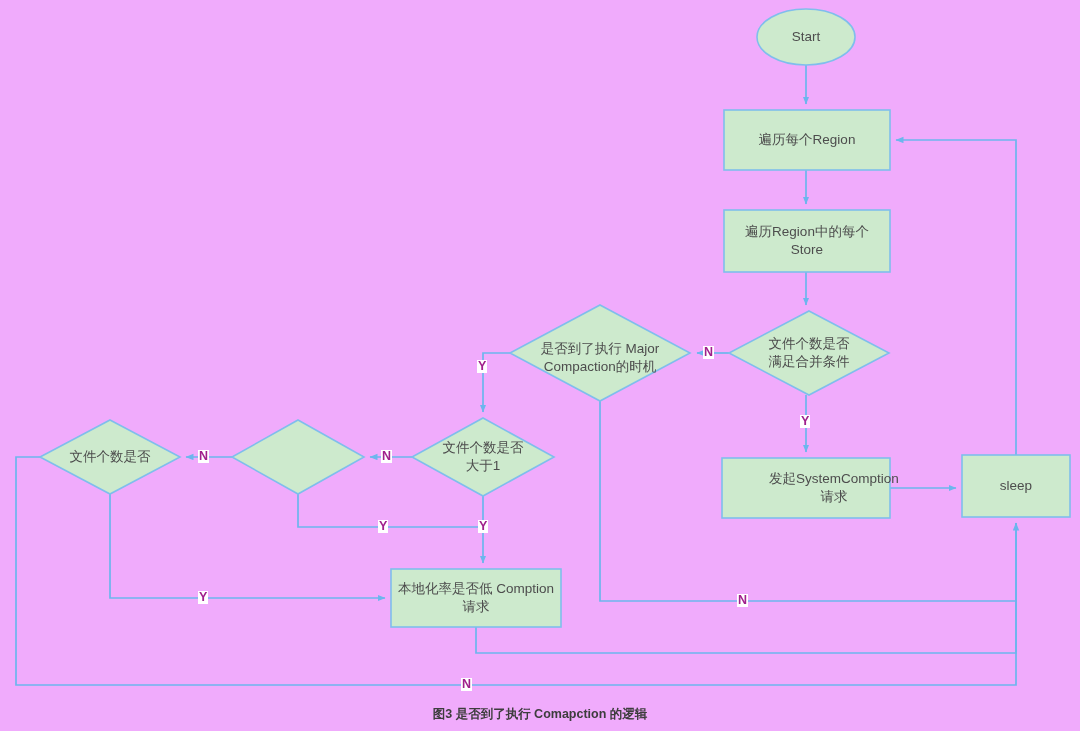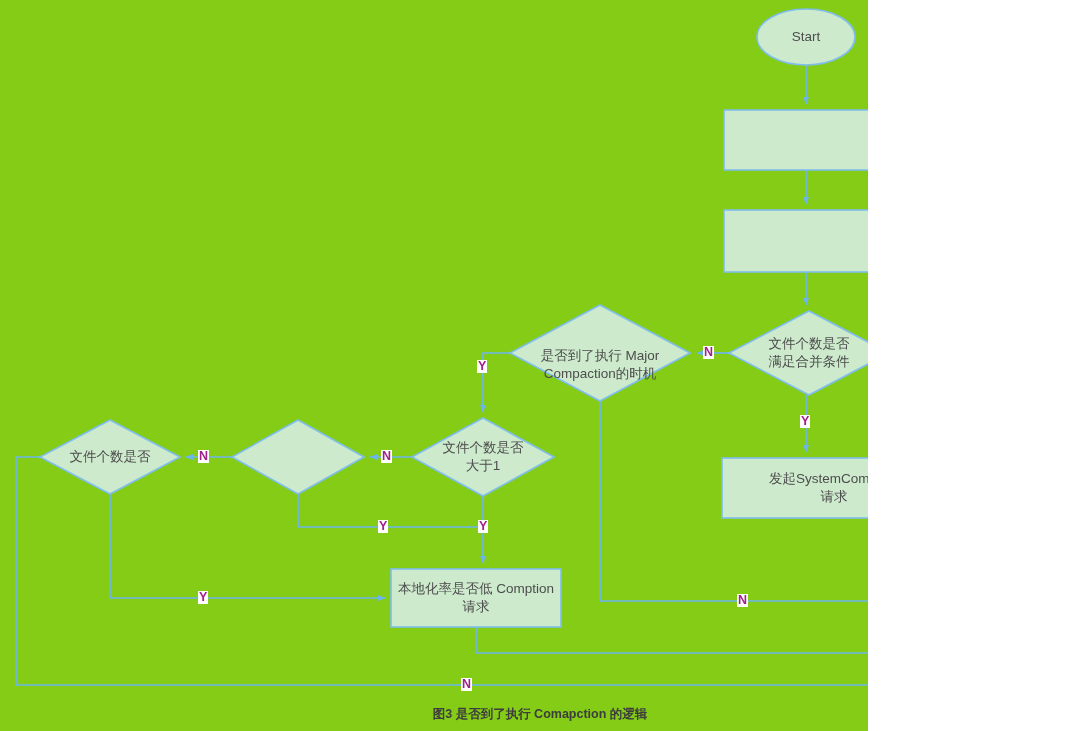--- a/index.html
+++ b/index.html
@@ -5,23 +5,23 @@
   html, body {
     margin: 0;
     padding: 0;
     background: #ffffff;
   }
   body {
     font-family: "Liberation Sans", "DejaVu Sans", sans-serif;
   }
   #canvas {
     position: relative;
-    width: 868px;
+    width: 1080px;
     height: 731px;
-    background: #84cc16;
+    background: #f0abfc;
     overflow: hidden;
   }
   #flow-svg {
     position: absolute;
     left: 0;
     top: 0;
     width: 1080px;
     height: 731px;
   }
   .node-label {
@@ -114,26 +114,29 @@
       <polygon points="298,420 364,457 298,494 232,457"></polygon>
       <polygon points="110,420 180,457 110,494 40,457"></polygon>
       <rect x="391" y="569" width="170" height="58"></rect>
       <rect x="722" y="458" width="168" height="60"></rect>
       <rect x="962" y="455" width="108" height="62"></rect>
     </g>
   </svg>
 
   <div class="node-label" style="left:757px; top:9px; width:98px; height:56px;">Start</div>
 
+  <div class="node-label" style="left:724px; top:110px; width:166px; height:60px;">遍历每个Region</div>
 
+  <div class="node-label" style="left:724px; top:210px; width:166px; height:62px;">遍历Region中的每个
+Store</div>
 
   <div class="node-label" style="left:729px; top:311px; width:160px; height:84px;">文件个数是否
 满足合并条件</div>
 
-  <div class="node-label" style="left:505px; top:317px; width:190px; height:96px;">是否到了执行 Major
+  <div class="node-label" style="left:505px; top:310px; width:190px; height:96px;">是否到了执行 Major
 Compaction的时机</div>
 
   <div class="node-label" style="left:412px; top:418px; width:142px; height:78px;">文件个数是否
 大于1</div>
 
 
   <div class="node-label" style="left:38px; top:420px; width:144px; height:74px;">文件个数是否</div>
 
   <div class="node-label" style="left:391px; top:569px; width:170px; height:58px;">本地化率是否低 Comption
 请求</div>

